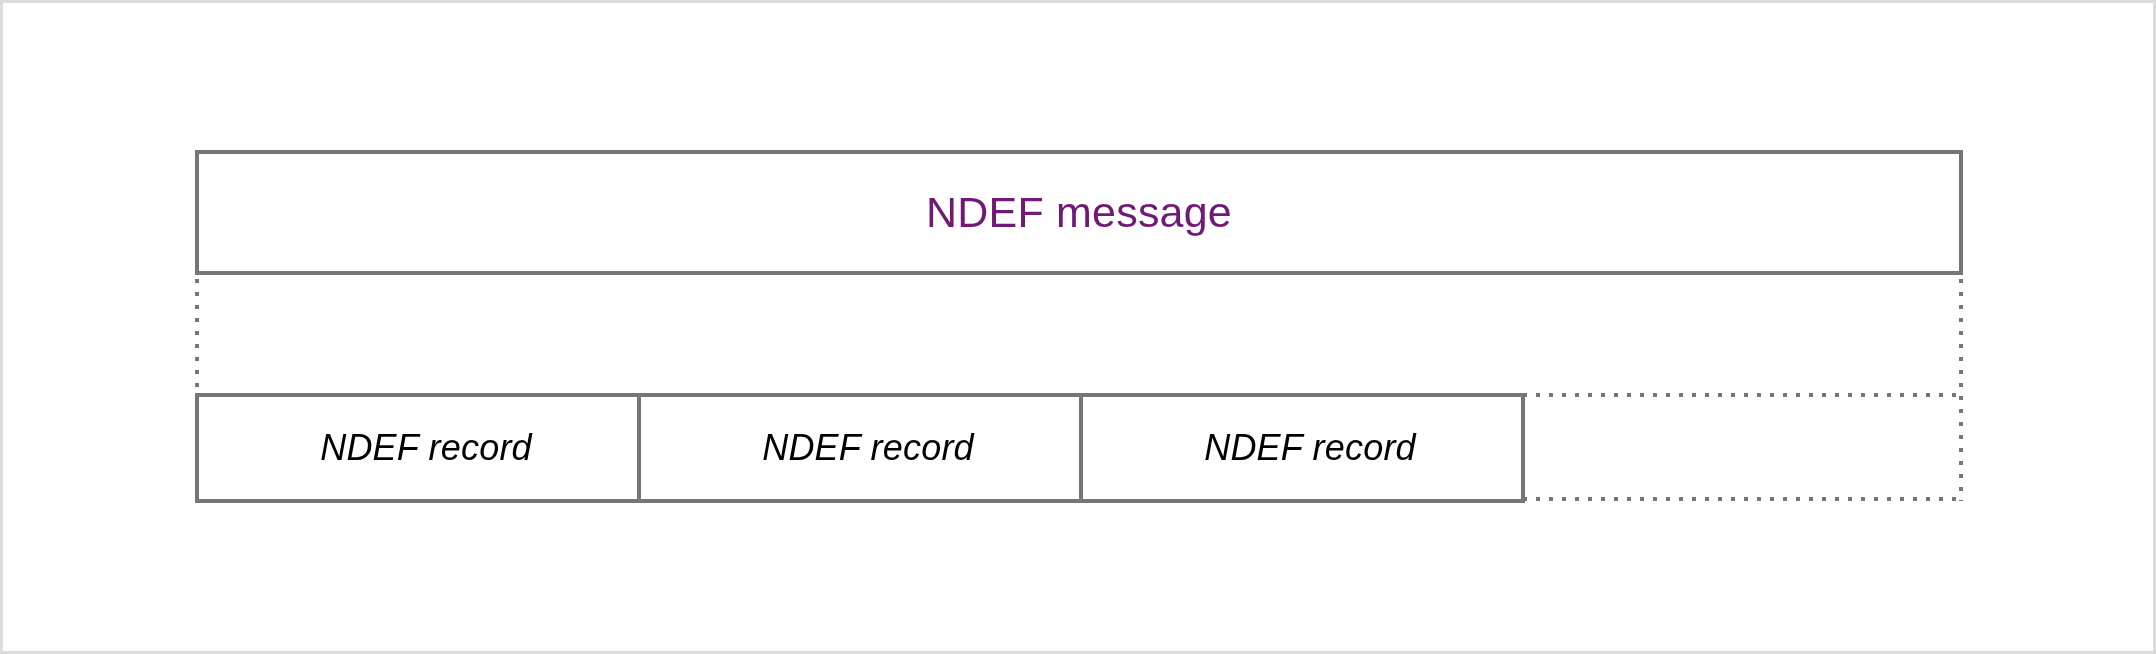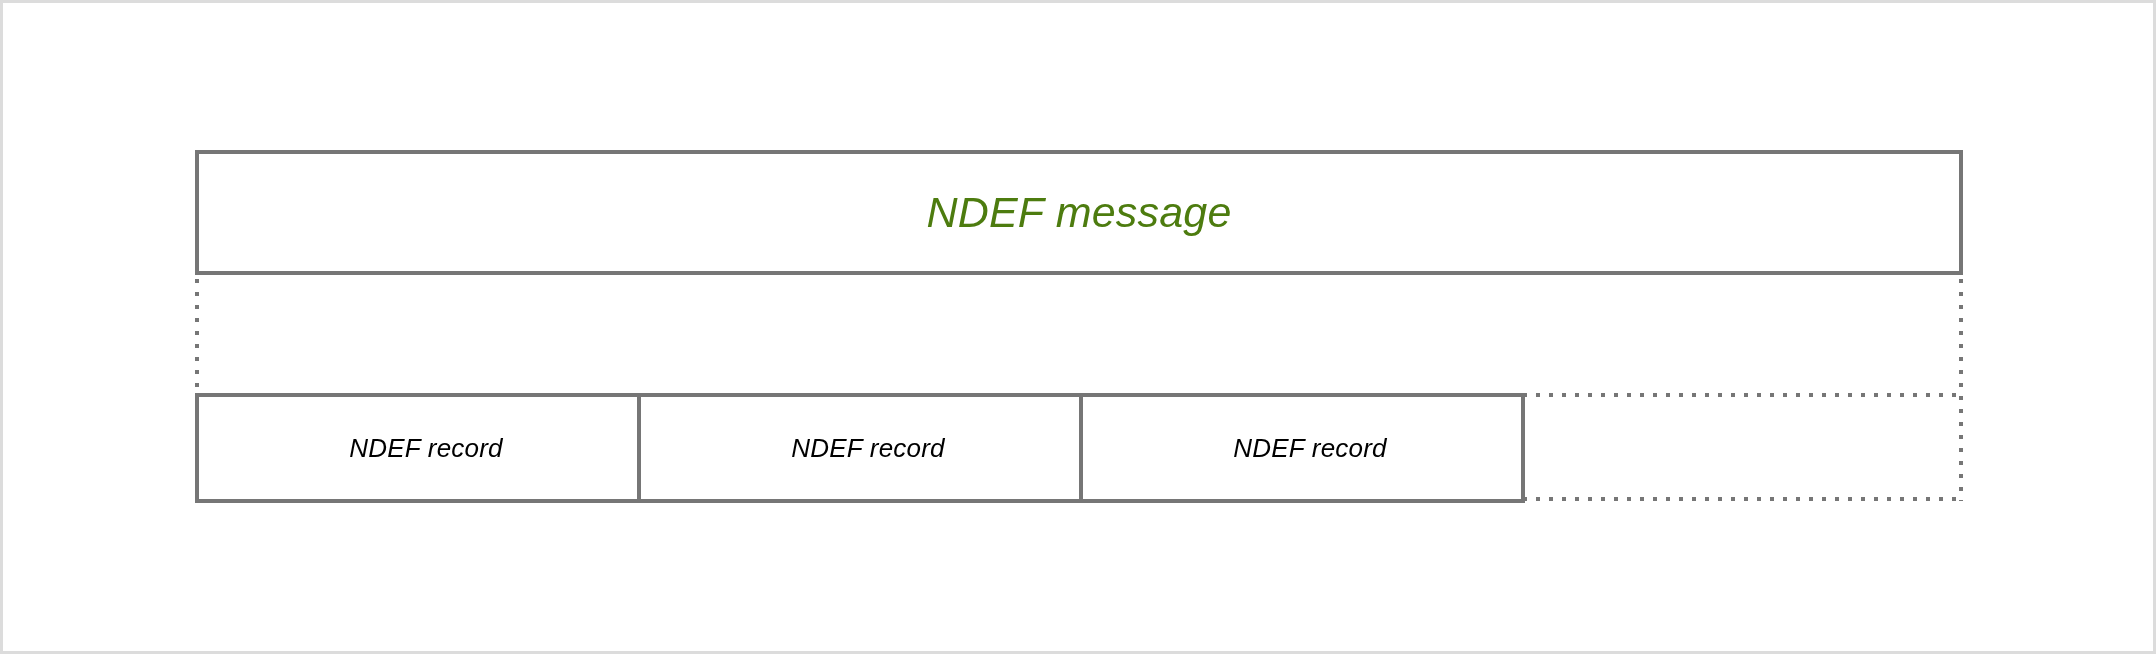--- a/index.html
+++ b/index.html
@@ -29,24 +29,23 @@
     box-sizing: border-box;
     border: 4px solid #767676;
     background: #ffffff;
     display: flex;
     align-items: center;
     justify-content: center;
   }
 
   .message-label {
     font-family: "Liberation Sans", sans-serif;
-    font-style: italic;
     font-size: 43px;
     font-weight: 400;
-    color: #4d7c0f;
+    color: #701a75;
     letter-spacing: 0.2px;
     white-space: nowrap;
   }
 
   
   .dotted-v {
     position: absolute;
     width: 4px;
     background-image: linear-gradient(
         to bottom,
@@ -102,21 +101,21 @@
     width: 446px;
     margin-right: -4px;
     display: flex;
     align-items: center;
     justify-content: center;
   }
 
   .record-label {
     font-family: "Liberation Sans", sans-serif;
     font-style: italic;
-    font-size: 26px;
+    font-size: 36px;
     font-weight: 400;
     color: #000000;
     letter-spacing: 0.2px;
     white-space: nowrap;
     margin-left: 16px;
   }
 
   
   .continuation-top {
     left: 1520px;

